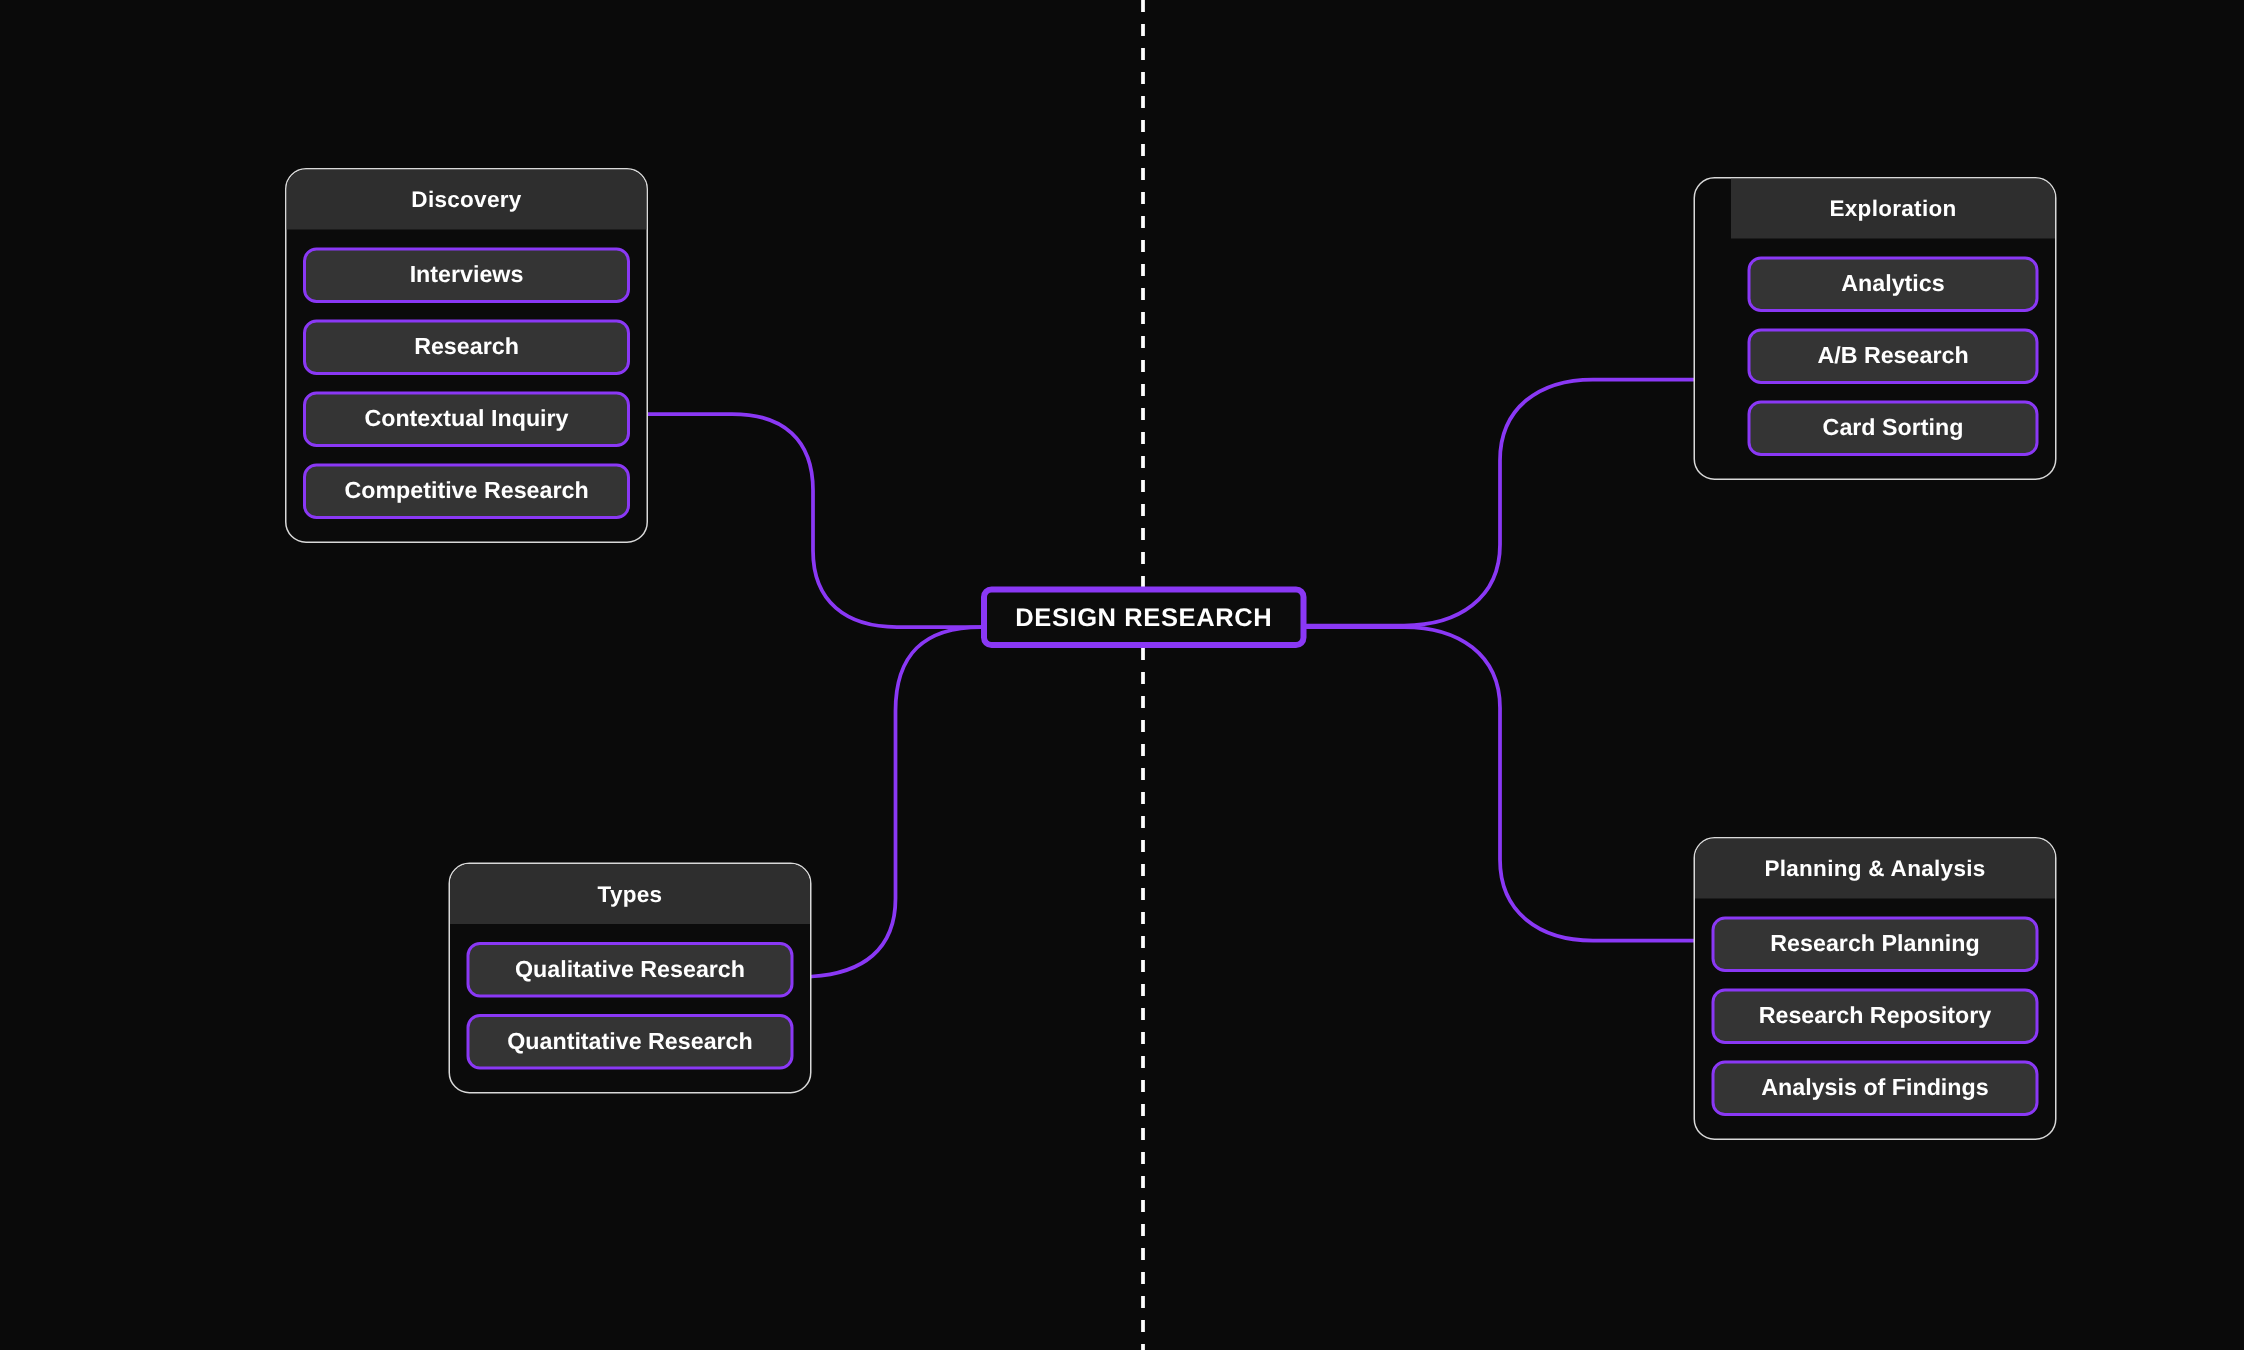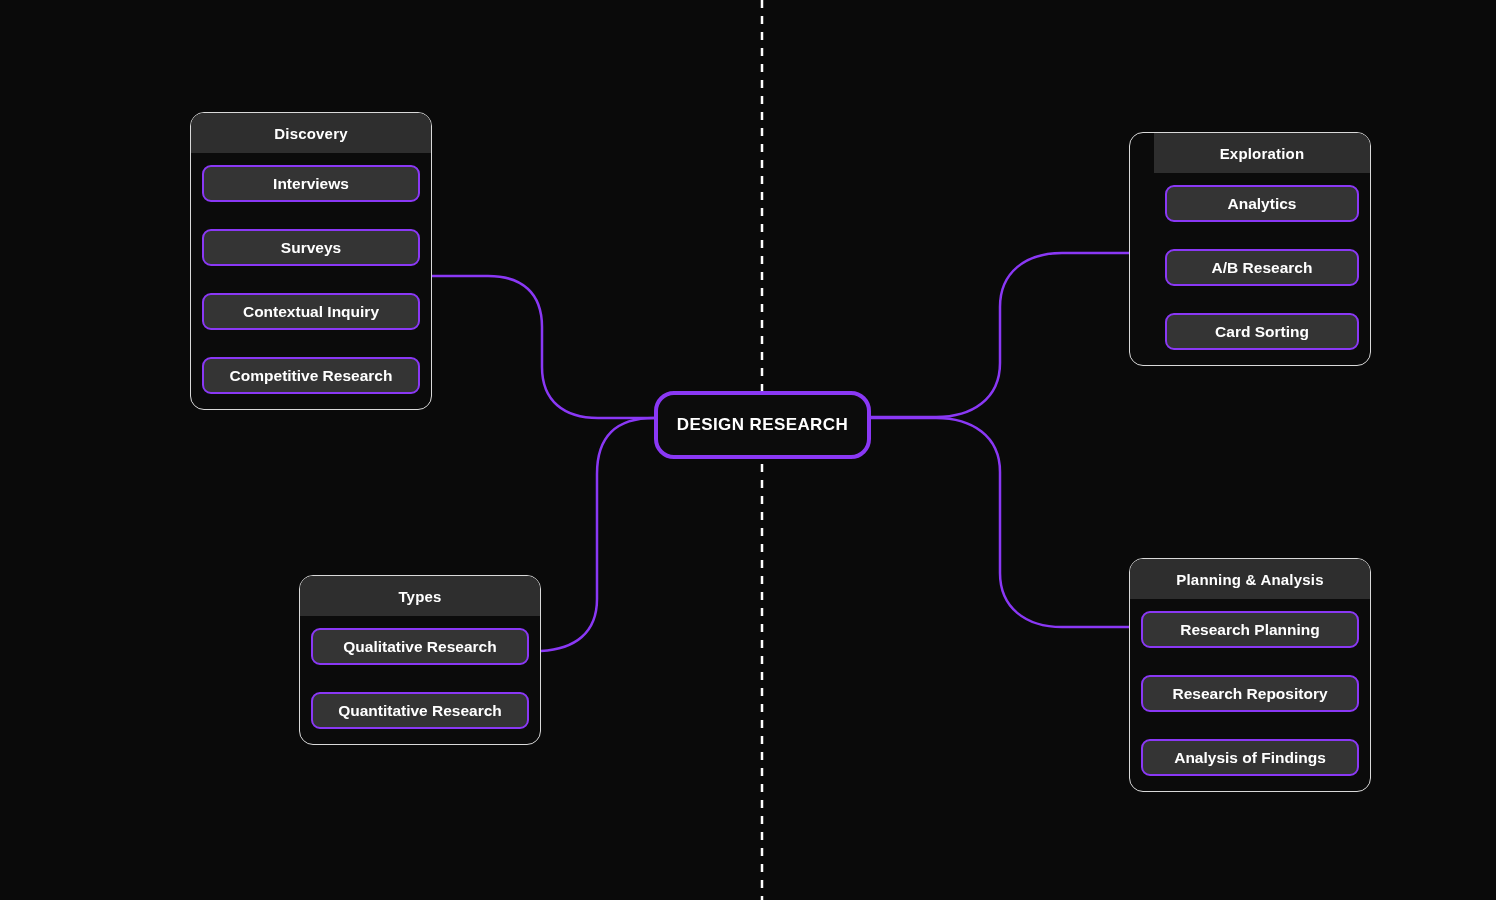--- a/index.html
+++ b/index.html
@@ -40,48 +40,48 @@
     font-weight:700;
     display:flex;
     align-items:center;
     justify-content:center;
     letter-spacing:.2px;
   }
   .group-body{
     padding:12px 11px 15px 11px;
     display:flex;
     flex-direction:column;
-    gap:27px;
+    gap:11px;
   }
   .node-item{
     height:37px;
     background:var(--item-bg);
     border:2px solid var(--purple);
     border-radius:9px;
     color:var(--text);
     font-size:15.5px;
     font-weight:600;
     display:flex;
     align-items:center;
     justify-content:center;
     white-space:nowrap;
     cursor:pointer;
   }
   .g-discovery  {left:190px;  top:112px;}
-  .g-exploration{left:1129px; top:132px;padding-left:24px;}
+  .g-exploration{left:1129px; top:118px;padding-left:24px;}
   .g-types      {left:299px;  top:575px;}
   .g-planning   {left:1129px; top:526px;margin-top:32px;}
 
   .center-node{
     position:absolute;
     left:654px; top:391px;
-    width:217px; height:68px;
+    width:217px; height:41px;
     background:#0C0C0C;
     border:4px solid var(--purple);
-    border-radius:20px;
+    border-radius:7px;
     color:var(--text);
     font-size:17px;
     font-weight:700;
     letter-spacing:.4px;
     display:flex;
     align-items:center;
     justify-content:center;
     z-index:3;
     cursor:pointer;
   }
@@ -94,21 +94,21 @@
   <path d="M 432 276 L 488 276 C 522 276 542 293 542 327 L 542 367 C 542 401 564 418 598 418 L 654 418" stroke="#8A38F5" stroke-width="2.5" fill="none" stroke-linecap="round"></path>
   <path d="M 541 651 C 575 649 597 633 597 599 L 597 474 C 597 436 616 418 654 418" stroke="#8A38F5" stroke-width="2.5" fill="none" stroke-linecap="round"></path>
   <path d="M 871 417 L 936 417 C 972 417 1000 399 1000 363 L 1000 307 C 1000 272 1026 253 1062 253 L 1129 253" stroke="#8A38F5" stroke-width="2.5" fill="none" stroke-linecap="round"></path>
   <path d="M 871 418 L 936 418 C 972 418 1000 436 1000 472 L 1000 573 C 1000 608 1026 627 1062 627 L 1129 627" stroke="#8A38F5" stroke-width="2.5" fill="none" stroke-linecap="round"></path>
 </svg>
 
 <div class="group-card g-discovery">
   <div class="group-header">Discovery</div>
   <div class="group-body">
     <div class="node-item">Interviews</div>
-    <div class="node-item">Surveys</div>
+    <div class="node-item">Research</div>
     <div class="node-item">Contextual Inquiry</div>
     <div class="node-item">Competitive Research</div>
   </div>
 </div>
 
 <div class="group-card g-exploration">
   <div class="group-header">Exploration</div>
   <div class="group-body">
     <div class="node-item">Analytics</div>
     <div class="node-item">A/B Research</div>

